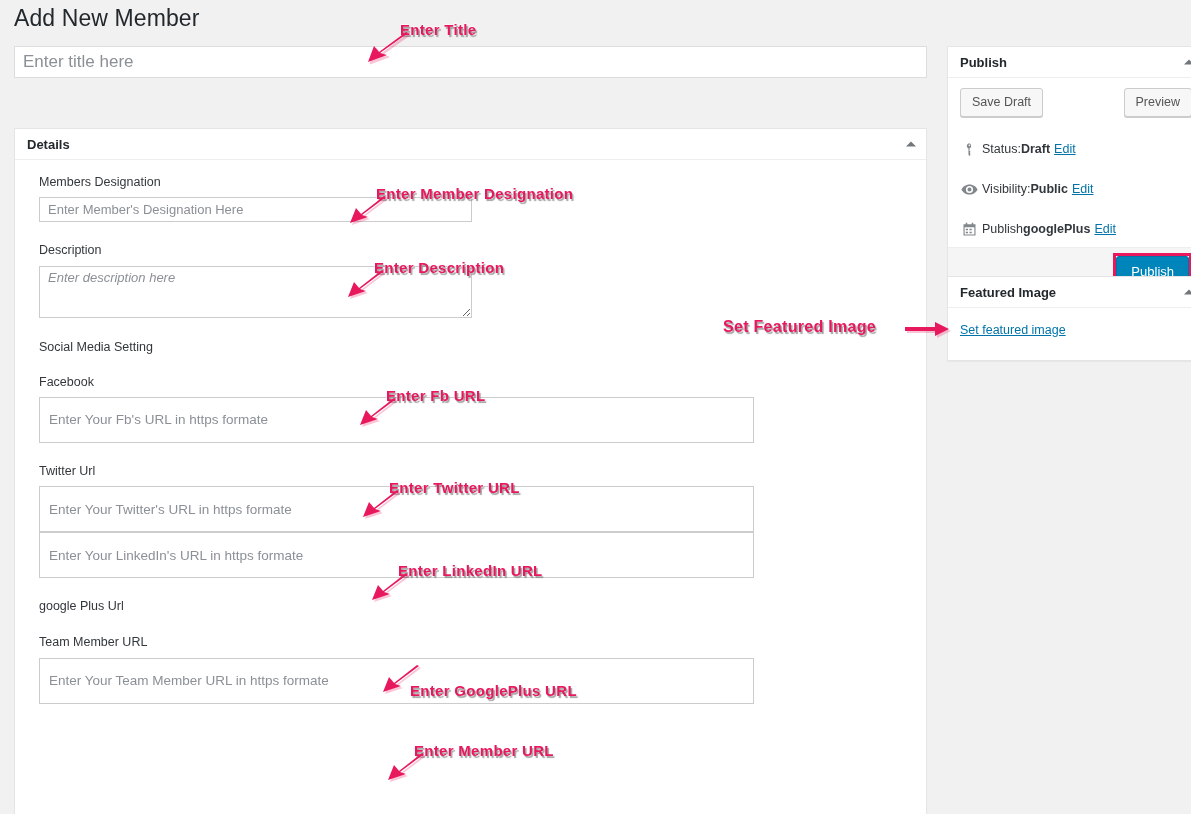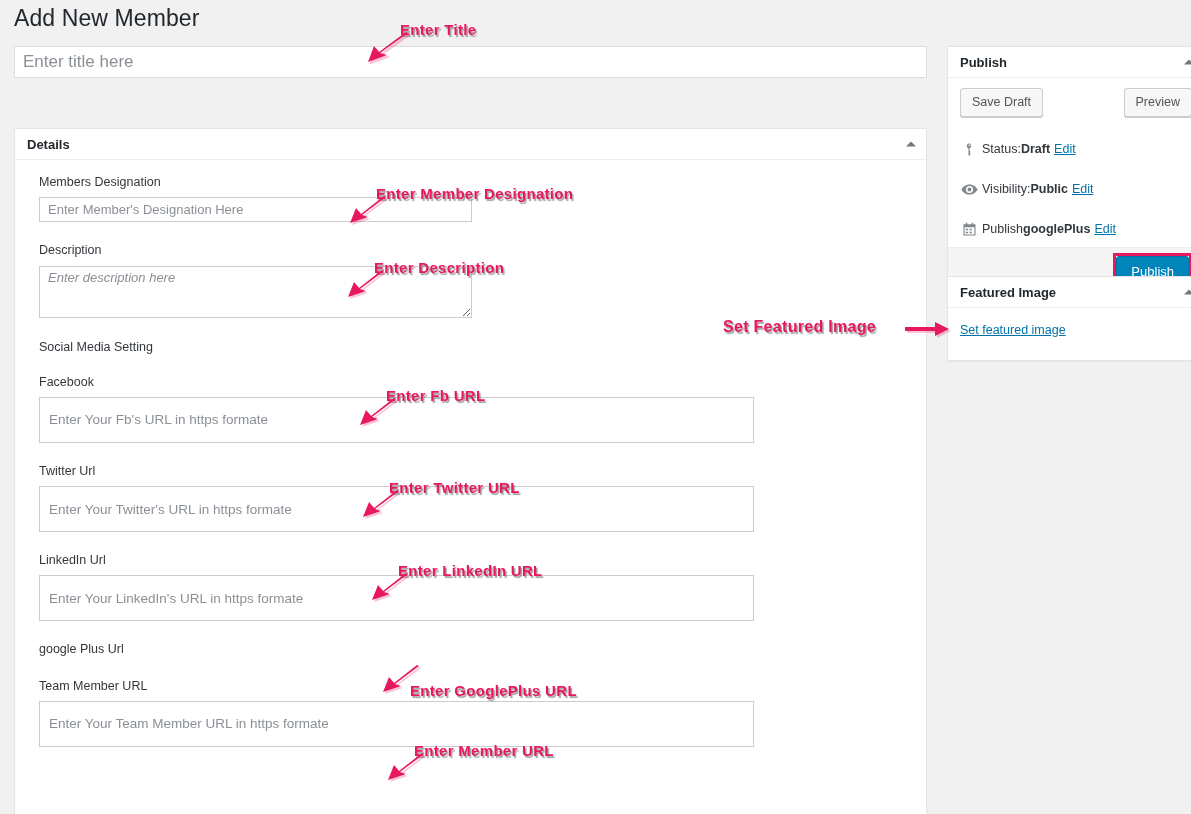--- a/index.html
+++ b/index.html
@@ -137,21 +137,20 @@
       <textarea class="txt desc" placeholder="Enter description here" style=""></textarea>
 
       <div class="section-label">Social Media Setting</div>
 
       <div class="field-label gap">Facebook</div>
       <input class="txt wide-input" type="text" placeholder="Enter Your Fb's URL in https formate" style="">
 
       <div class="field-label gap">Twitter Url</div>
       <input class="txt wide-input" type="text" placeholder="Enter Your Twitter's URL in https formate" style="">
 
-      <div class="field-label gap">LinkedIn Url</div>
       <input class="txt wide-input" type="text" placeholder="Enter Your LinkedIn's URL in https formate" style="">
 
       <div class="field-label gap">google Plus Url</div>
 
       <div class="field-label gap">Team Member URL</div>
       <input class="txt wide-input" type="text" placeholder="Enter Your Team Member URL in https formate" style="">
     </div>
   </div>
 
   <div class="metabox" id="publish-box">

